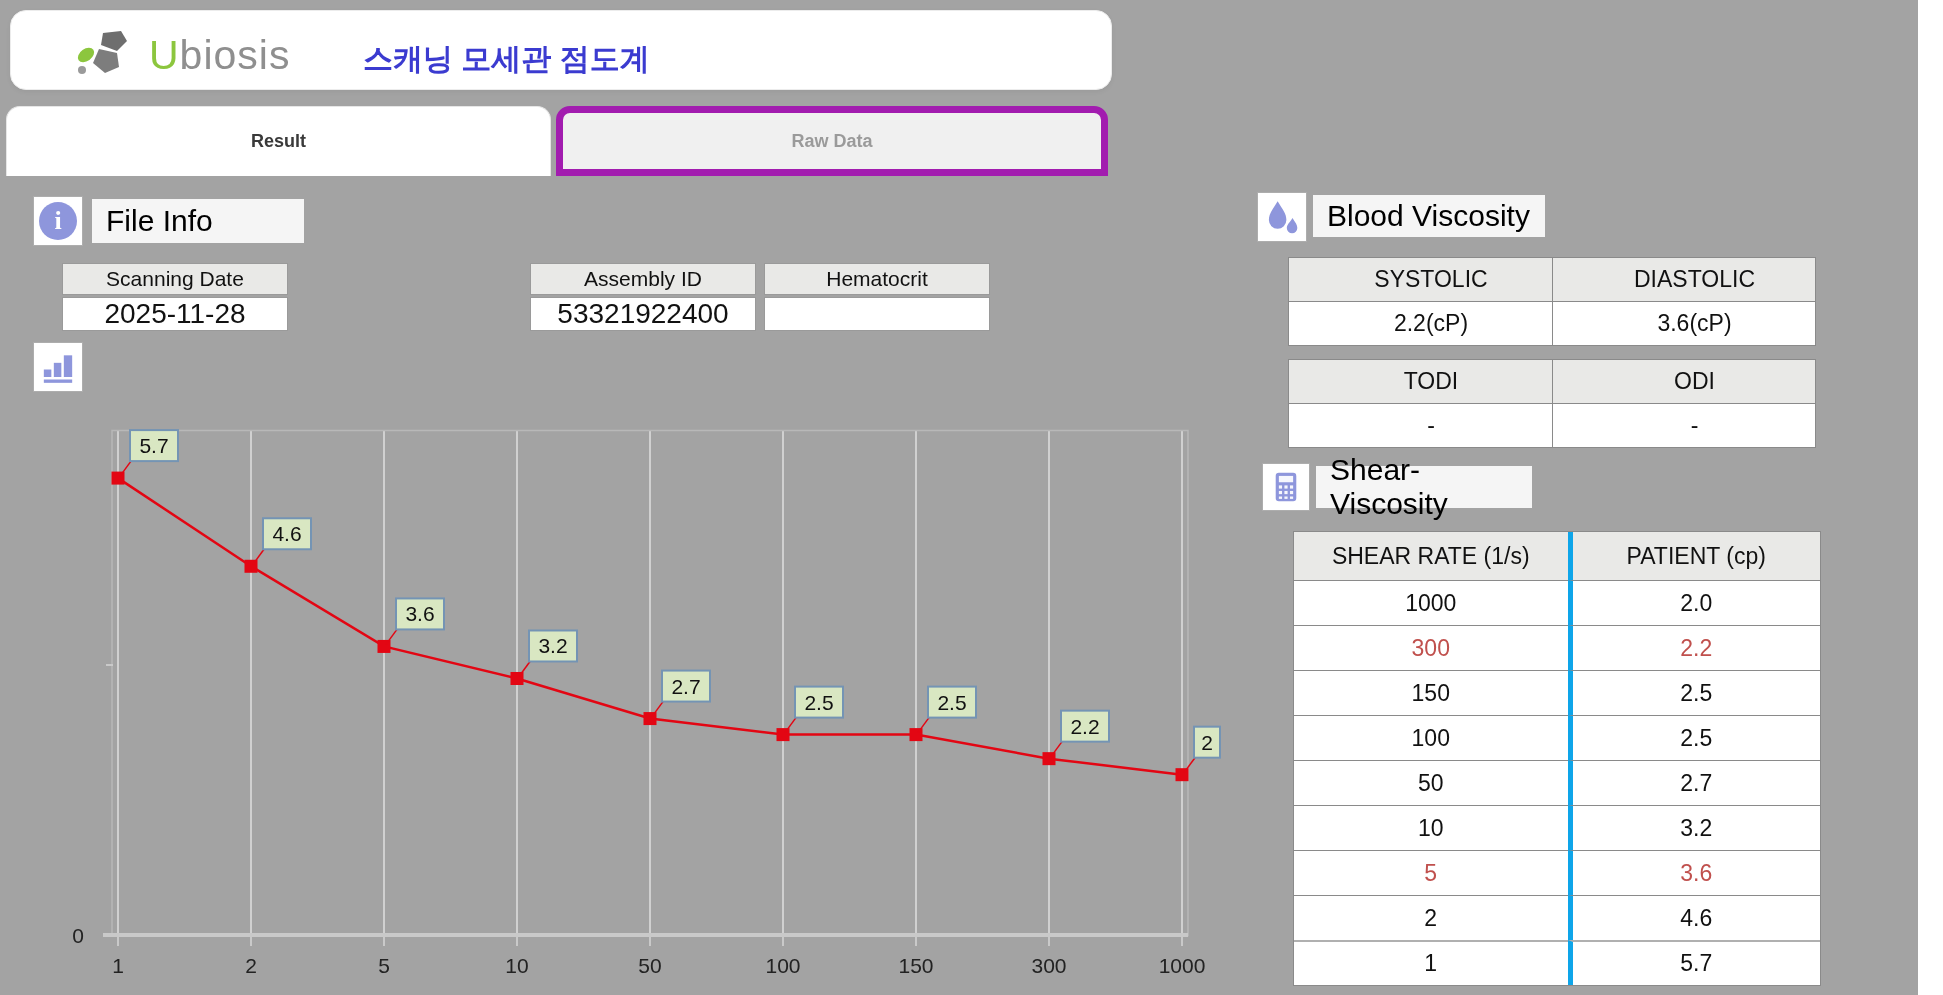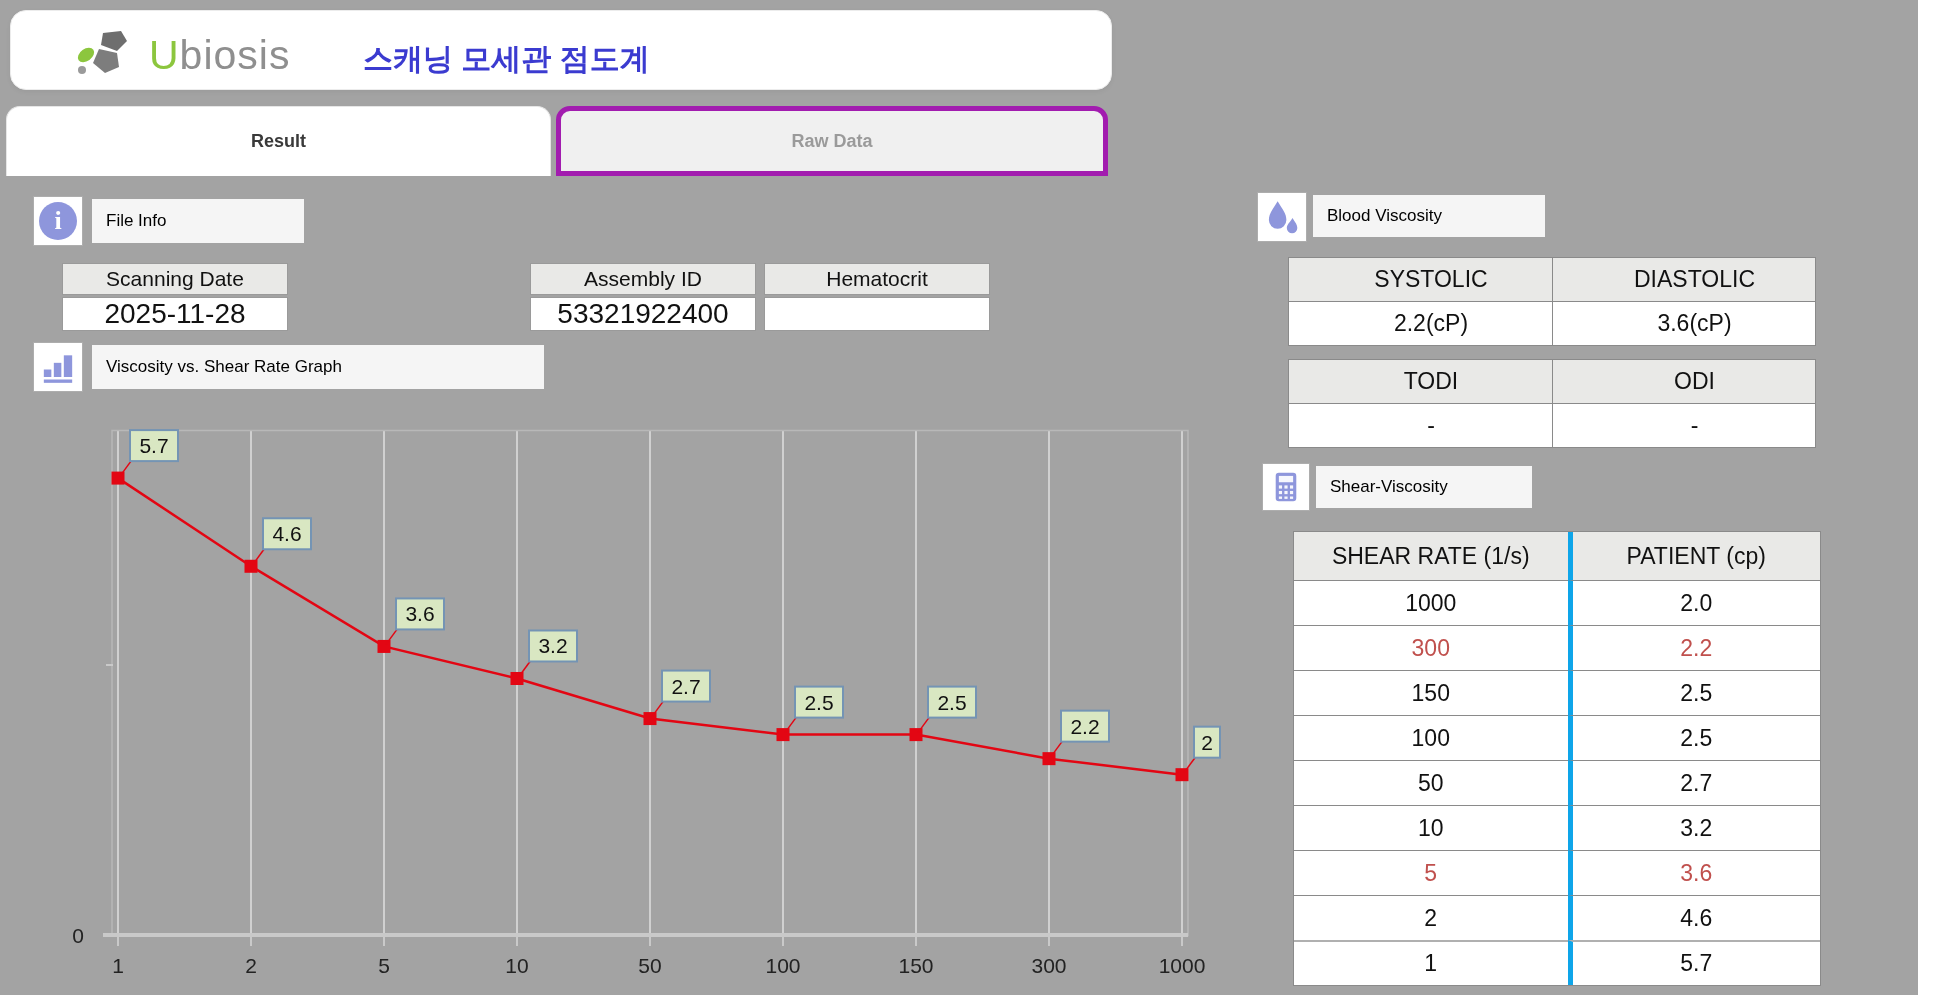--- a/index.html
+++ b/index.html
@@ -13,27 +13,27 @@
   .logo-wrap{left:62px;top:18px;height:52px;display:flex;align-items:center;}
   .logo-text{font-size:41px;letter-spacing:1px;line-height:1;margin-left:2px;}
   .logo-u{color:#8cc63e;}
   .logo-rest{color:#8f8f8f;}
   .korean-title{left:352px;top:28px;font-size:30px;font-weight:bold;color:#3b3bd0;white-space:nowrap;}
 
   
   .tab{top:106px;height:70px;border-radius:14px 14px 0 0;display:flex;align-items:center;
        justify-content:center;font-size:18px;font-weight:bold;box-sizing:border-box;cursor:pointer;}
   .tab-active{left:6px;width:545px;background:#fff;border:1px solid #e6e6e6;border-bottom:none;color:#3a3a3a;}
-  .tab-inactive{left:556px;width:552px;background:#f0f0f0;border:5px solid #a21caf;color:#9a9a9a;}
+  .tab-inactive{left:556px;width:552px;background:#f0f0f0;border:7px solid #a21caf;color:#9a9a9a;}
 
   
   .icon-box{width:50px;height:50px;background:#fff;border:1px solid #adadad;box-sizing:border-box;
             display:flex;align-items:center;justify-content:center;}
   .title-strip{background:#f5f5f5;display:flex;align-items:center;padding-left:14px;
-               font-size:17px;color:#000;box-sizing:border-box;}
+               font-size:30px;color:#000;box-sizing:border-box;}
   .info-circle{width:38px;height:38px;border-radius:50%;background:#8e96dc;color:#fff;
                display:flex;align-items:center;justify-content:center;
                font-size:26px;font-weight:bold;font-family:"Liberation Serif",serif;}
 
   
   .mini-table{top:263px;width:226px;box-sizing:border-box;}
   .mini-head{border:1px solid #9a9a9a;background:#e9e9e7;height:32px;display:flex;align-items:center;
              justify-content:center;font-size:21px;box-sizing:border-box;}
   .mini-val{border:1px solid #9a9a9a;margin-top:2px;background:#fff;height:34px;display:flex;
             align-items:center;justify-content:center;font-size:28px;box-sizing:border-box;}
@@ -101,21 +101,20 @@
   </div>
 
   <div class="abs icon-box" style="left:33px;top:342px;">
     <svg width="40" height="40" viewBox="0 0 48 48">
       <rect x="7" y="27" width="9" height="9" fill="#8e96dc"></rect>
       <rect x="19" y="19" width="9" height="17" fill="#8e96dc"></rect>
       <rect x="31" y="10" width="10" height="26" fill="#8e96dc"></rect>
       <rect x="7" y="39" width="34" height="4" fill="#8e96dc"></rect>
     </svg>
   </div>
-  <div class="abs title-strip" style="left:92px;top:345px;width:452px;height:44px;">Viscosity vs. Shear Rate Graph</div>
 
   <svg id="chart" class="abs" style="left:62px;top:420px;" width="1230" height="575" viewBox="0 -10 1230 575">
       <g>
         <line x1="56" y1="0" x2="56" y2="505" stroke="#d0d0d0" stroke-width="2"></line>
         <line x1="189" y1="0" x2="189" y2="505" stroke="#d0d0d0" stroke-width="2"></line>
         <line x1="322" y1="0" x2="322" y2="505" stroke="#d0d0d0" stroke-width="2"></line>
         <line x1="455" y1="0" x2="455" y2="505" stroke="#d0d0d0" stroke-width="2"></line>
         <line x1="588" y1="0" x2="588" y2="505" stroke="#d0d0d0" stroke-width="2"></line>
         <line x1="721" y1="0" x2="721" y2="505" stroke="#d0d0d0" stroke-width="2"></line>
         <line x1="854" y1="0" x2="854" y2="505" stroke="#d0d0d0" stroke-width="2"></line>

